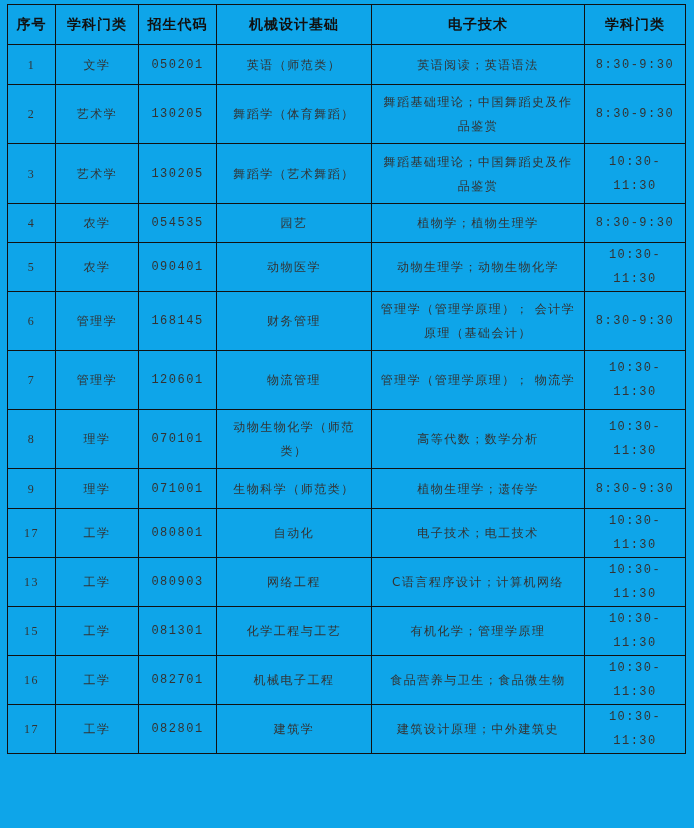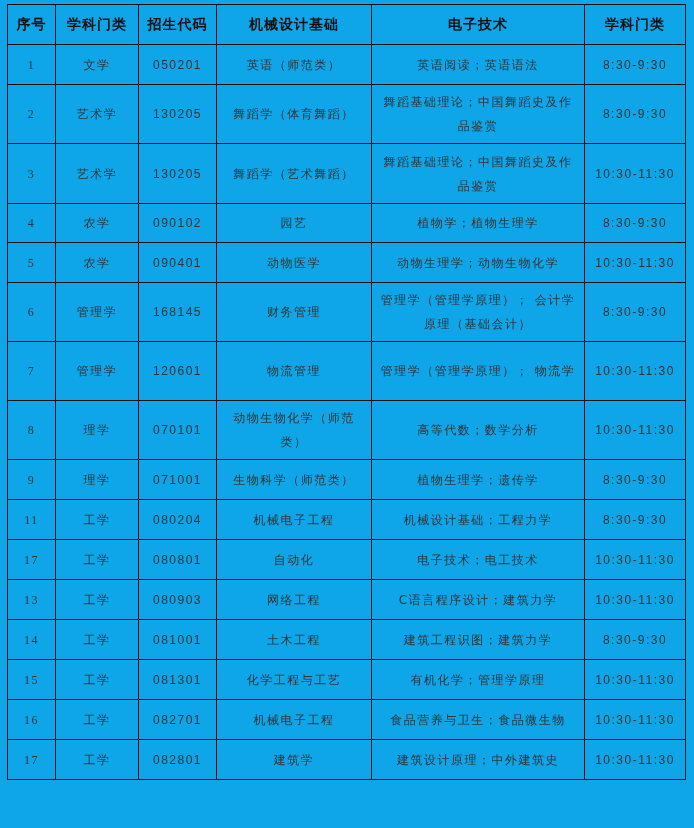--- a/index.html
+++ b/index.html
@@ -45,21 +45,21 @@
       color: #333333;
       letter-spacing: 1.5px;
       line-height: 24px;
     }
     td.num {
       font-family: "Liberation Serif", "DejaVu Serif", serif;
       font-size: 13px;
       letter-spacing: 0;
     }
     td.code, td.time {
-      font-family: Liberation Sans, sans-serif;
+      font-family: Liberation Mono, monospace;
       font-size: 12px;
       letter-spacing: 0;
     }
     td.time { color: #2a1a3a; }
     tr.h40 td { height: 40px; }
     tr.h59 td { height: 59px; }
     tr.h60 td { height: 60px; }
     tr.h39 td { height: 39px; }
   </style>
 </head>
@@ -106,21 +106,21 @@
         <td class="num">3</td>
         <td>艺术学</td>
         <td class="code">130205</td>
         <td>舞蹈学（艺术舞蹈）</td>
         <td>舞蹈基础理论；中国舞蹈史及作品鉴赏</td>
         <td class="time">10:30-11:30</td>
       </tr>
       <tr class="h39">
         <td class="num">4</td>
         <td>农学</td>
-        <td class="code">090102</td>
+        <td class="code">054535</td>
         <td>园艺</td>
         <td>植物学；植物生理学</td>
         <td class="time">8:30-9:30</td>
       </tr>
       <tr class="h40">
         <td class="num">5</td>
         <td>农学</td>
         <td class="code">090401</td>
         <td>动物医学</td>
         <td>动物生理学；动物生物化学</td>
@@ -152,50 +152,34 @@
       </tr>
       <tr class="h40">
         <td class="num">9</td>
         <td>理学</td>
         <td class="code">071001</td>
         <td>生物科学（师范类）</td>
         <td>植物生理学；遗传学</td>
         <td class="time">8:30-9:30</td>
       </tr>
       <tr class="h40">
-        <td class="num">11</td>
-        <td>工学</td>
-        <td class="code">080204</td>
-        <td>机械电子工程</td>
-        <td>机械设计基础；工程力学</td>
-        <td class="time">8:30-9:30</td>
-      </tr>
-      <tr class="h40">
         <td class="num">17</td>
         <td>工学</td>
         <td class="code">080801</td>
         <td>自动化</td>
         <td>电子技术；电工技术</td>
         <td class="time">10:30-11:30</td>
       </tr>
       <tr class="h40">
         <td class="num">13</td>
         <td>工学</td>
         <td class="code">080903</td>
         <td>网络工程</td>
-        <td>C语言程序设计；建筑力学</td>
-        <td class="time">10:30-11:30</td>
-      </tr>
-      <tr class="h40">
-        <td class="num">14</td>
-        <td>工学</td>
-        <td class="code">081001</td>
-        <td>土木工程</td>
-        <td>建筑工程识图；建筑力学</td>
-        <td class="time">8:30-9:30</td>
+        <td>C语言程序设计；计算机网络</td>
+        <td class="time">10:30-11:30</td>
       </tr>
       <tr class="h40">
         <td class="num">15</td>
         <td>工学</td>
         <td class="code">081301</td>
         <td>化学工程与工艺</td>
         <td>有机化学；管理学原理</td>
         <td class="time">10:30-11:30</td>
       </tr>
       <tr class="h40">

